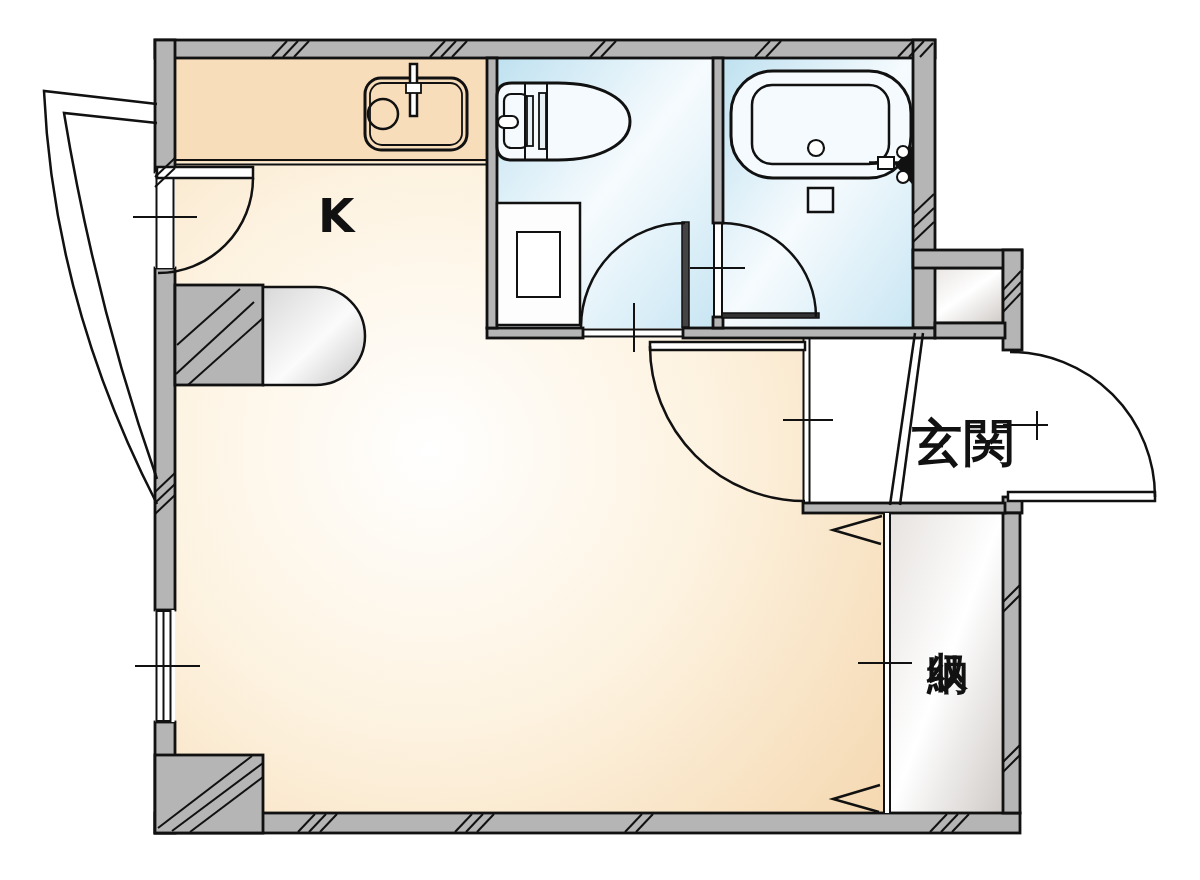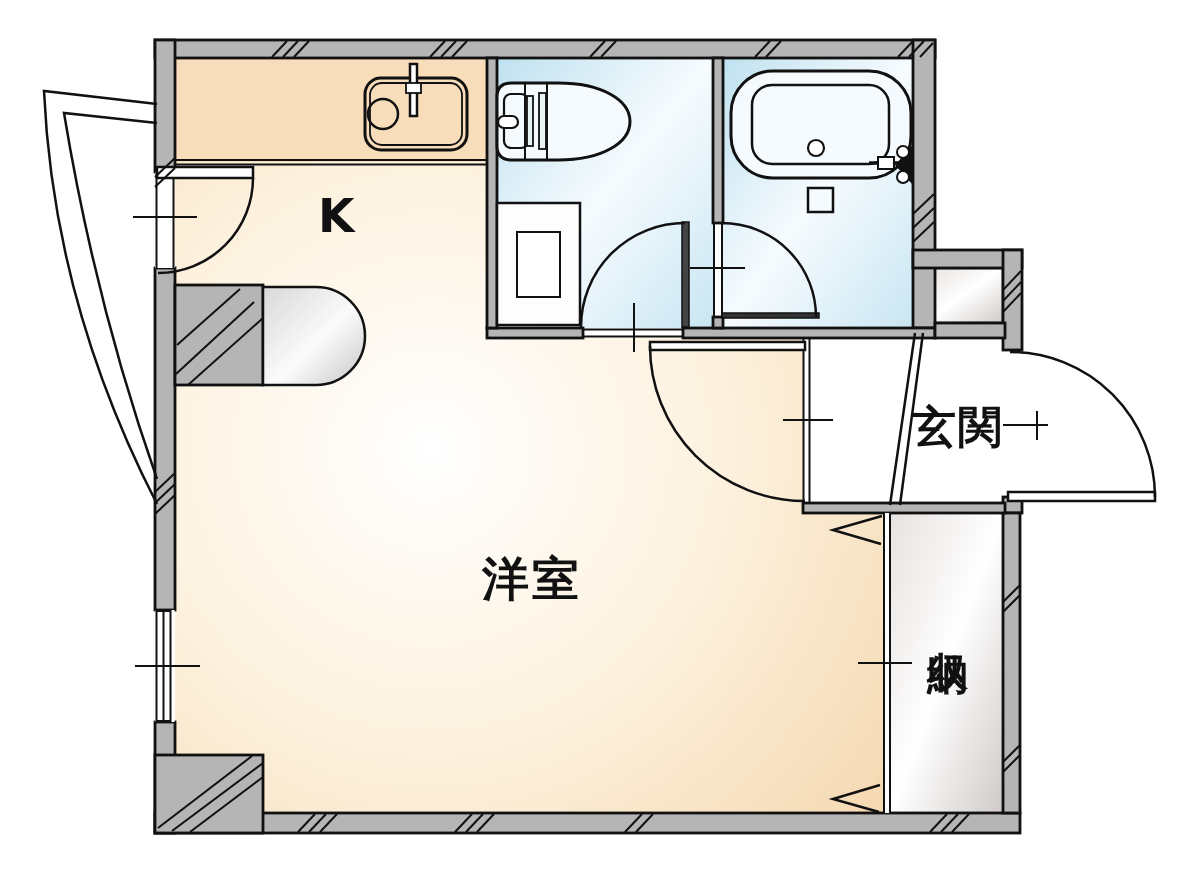--- a/index.html
+++ b/index.html
@@ -3,21 +3,21 @@
 <meta charset="utf-8">
 <style>
   html,body{margin:0;padding:0;background:#ffffff;}
   #stage{position:relative;width:1200px;height:880px;background:#fff;overflow:hidden;
          font-family:"DejaVu Sans","Liberation Sans",sans-serif;}
   #plan-svg{position:absolute;left:0;top:0;}
   .room-label{position:absolute;color:#111;font-weight:bold;line-height:1.0;
               white-space:nowrap;user-select:none;}
   .label-k{left:318px;top:192px;font-size:47px;}
   .label-yoshitsu{left:482px;top:555px;font-size:47px;letter-spacing:3px;}
-  .label-genkan{left:912px;top:405px;font-size:44px;letter-spacing:2px;}
+  .label-genkan{left:912px;top:418px;font-size:50px;letter-spacing:2px;}
   .label-shuno{left:927px;top:618px;font-size:41px;writing-mode:vertical-rl;
                text-orientation:upright;letter-spacing:4px;}
 </style>
 </head>
 <body>
 
 <div id="stage">
 
 <svg id="plan-svg" width="1200" height="880" viewBox="0 0 1200 880" xmlns="http://www.w3.org/2000/svg">
 
@@ -244,17 +244,16 @@
         <line x1="188" y1="385" x2="263" y2="318"></line>
   </g>
 
   <g stroke="#111" stroke-width="2.2">
     <line x1="175" y1="160" x2="487" y2="160"></line>
     <line x1="175" y1="164.5" x2="487" y2="164.5"></line>
   </g>
 </svg>
 
 <div class="room-label label-k">K</div>
-<div class="room-label label-yoshitsu">洋室</div>
 <div class="room-label label-genkan">玄関</div>
 <div class="room-label label-shuno">収納</div>
 
 </div>
 
 </body></html>

